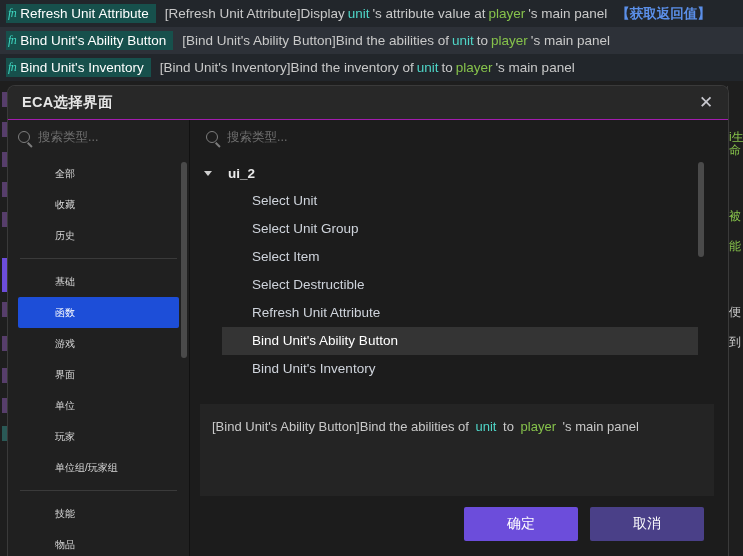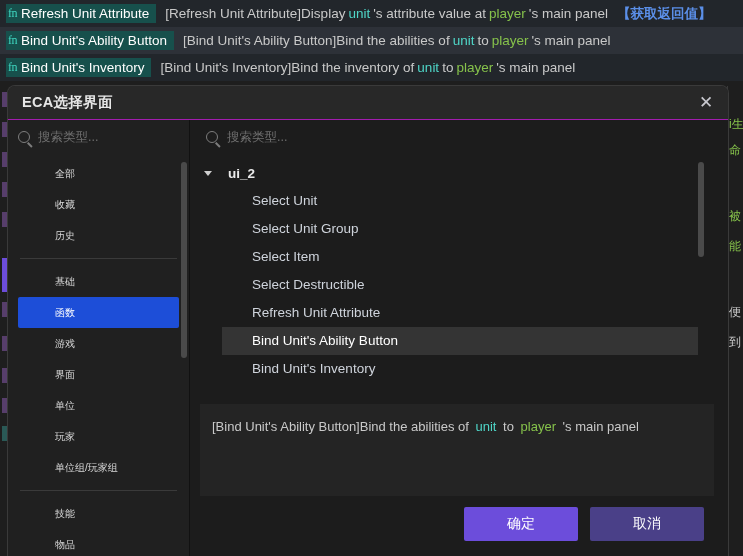--- a/index.html
+++ b/index.html
@@ -29,20 +29,21 @@
 
   .fn-chip {
     display: inline-flex; align-items: center;
     background: #17504c;
     padding: 1px 7px 2px 2px;
     height: 19px;
     margin-right: 9px;
   }
   .fn-glyph {
     color: #3fd6c0;
+    font-style: italic;
     font-size: 12px;
     font-family: "Liberation Serif", "DejaVu Serif", serif;
     margin-right: 4px;
     letter-spacing: -0.5px;
   }
   .fn-chip-label { color: #ffffff; font-size: 13.5px; }
 
   .desc-txt { color: #c9c9c9; text-align: right; }
   .tok-unit   { color: #4fd6c8; padding: 0 3px; }
   .tok-player { color: #86c24b; padding: 0 3px; }
@@ -230,21 +231,21 @@
         <i style="top:172px;background:#6c4ddb;height:34px;opacity:1"></i>
       <i style="top:216px"></i>
         <i style="top:250px"></i>
         <i style="top:282px"></i>
       <i style="top:312px"></i>
         <i style="top:340px;background:#2f6d6a"></i>
     </div>
 
     <div class="right-strip">
       <div class="vline"></div>
-      <span style="top:30px">i生</span>
+      <span style="top:43px">i生</span>
       <span style="top:56px">命</span>
       <span style="top:122px">被</span>
       <span style="top:152px">能</span>
       <span class="dim" style="top:218px">便</span>
       <span class="dim" style="top:248px">到</span>
     </div>
   </div>
 
   <div class="dialog">
 

